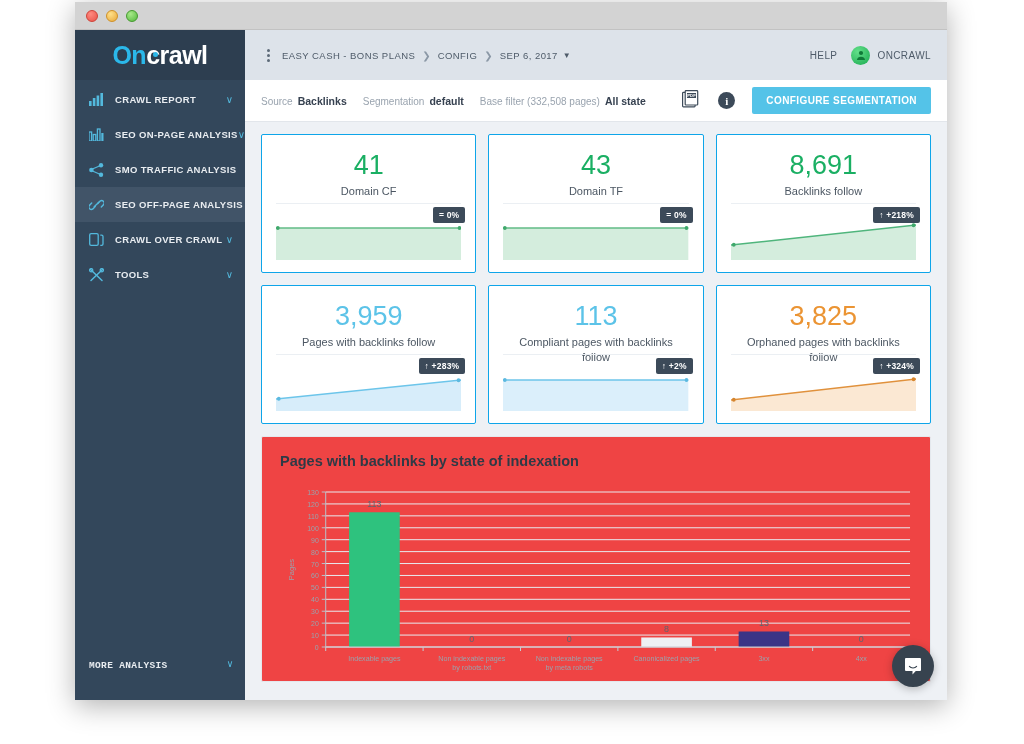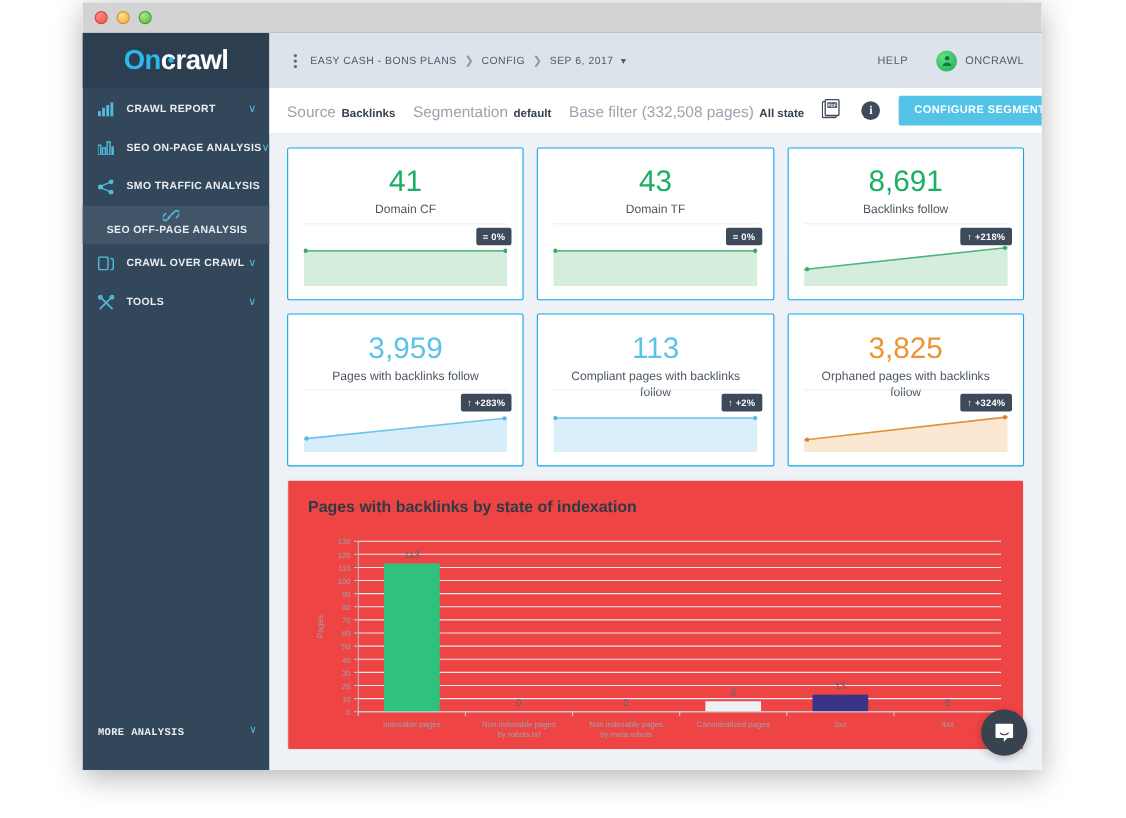--- a/index.html
+++ b/index.html
@@ -48,21 +48,21 @@
   .logo-crawl { color: #ffffff; position: relative; }
   .logo-dot {
     position: absolute; left: 7px; top: 11px;
     width: 5px; height: 5px; border-radius: 50%; background: #2bb8ea;
   }
   #nav { flex: 1; padding-top: 2px; }
   .nav-item {
     height: 35px; display: flex; align-items: center;
     padding: 0 12px 0 14px; cursor: pointer;
   }
-  .nav-item.active { background: #415468; flex-direction: column; }
+  .nav-item.active { background: #415468; }
   .nav-icon {
     width: 17px; height: 14px; margin-right: 9px;
     color: #53b9dd; flex: 0 0 17px;
     display: flex; align-items: center;
   }
   .nav-icon svg { display: block; }
   .nav-label {
     flex: 1; color: #e9edf1; font-size: 9.5px;
     font-weight: bold; letter-spacing: 0.35px; white-space: nowrap;
   }
@@ -82,38 +82,38 @@
     display: flex; align-items: center;
     padding: 0 16px; flex: 0 0 50px;
   }
   #kebab { width: 14px; display:flex; flex-direction: column; align-items:center; gap:2px; margin-right: 7px; cursor:pointer; }
   #kebab i { width: 3px; height: 3px; background: #5d6a78; border-radius: 50%; display:block; }
   .crumb { color: #4e5b69; font-size: 9.5px; letter-spacing: 0.45px; font-weight: 500; white-space: nowrap; }
   .crumb.link { cursor: pointer; }
   .crumb-sep { color: #8b98a6; font-size: 10px; margin: 0 7px; }
   .crumb-caret { color: #4e5b69; font-size: 8px; margin-left: 5px; }
   #topbar-right { margin-left: auto; display: flex; align-items: center; }
-  #help-link { color: #4e5b69; font-size: 10px; letter-spacing: 0.4px; margin-right: 26px; cursor: pointer; }
+  #help-link { color: #4e5b69; font-size: 10px; letter-spacing: 0.4px; margin-right: 14px; cursor: pointer; }
   #avatar {
     width: 19px; height: 19px; border-radius: 50%;
     background: radial-gradient(circle at 36% 30%, #63e08a, #19a94f);
     display:flex; align-items:center; justify-content:center; margin-right: 7px;
   }
   #avatar svg { display:block; }
   #user-name { color: #4e5b69; font-size: 10px; letter-spacing: 0.4px; }
 
   
   #filterbar {
     height: 42px; background: #ffffff;
     border-bottom: 1px solid #e2e6eb;
     display: flex; align-items: center;
     padding: 0 16px; flex: 0 0 42px;
   }
   .filt { display: flex; align-items: baseline; margin-right: 16px; white-space: nowrap; cursor: pointer; }
-  .filt-key { color: #9aa4af; font-size: 14px; margin-right: 5px; }
+  .filt-key { color: #9aa4af; font-size: 10px; margin-right: 5px; }
   .filt-val { color: #364150; font-size: 10.5px; font-weight: bold; }
   #filterbar-right { margin-left: auto; display: flex; align-items: center; gap: 17px; }
   #pdf-icon { cursor: pointer; }
   #info-icon {
     width: 17px; height: 17px; border-radius: 50%; background: #3c4a59;
     color: #fff; font-size: 11px; font-weight: bold; font-family: "Liberation Serif", serif;
     display: flex; align-items: center; justify-content: center; cursor: pointer;
   }
   #configure-btn {
     background: #54c3e8; color: #fff;

